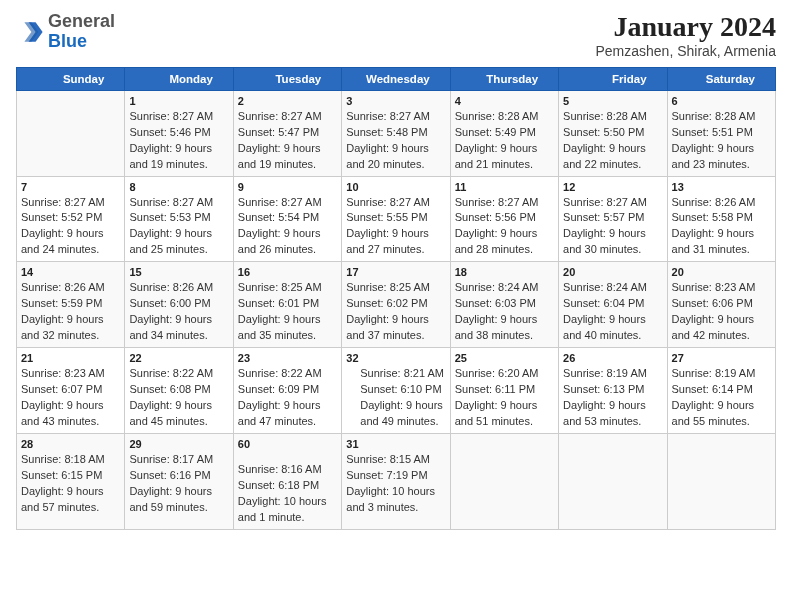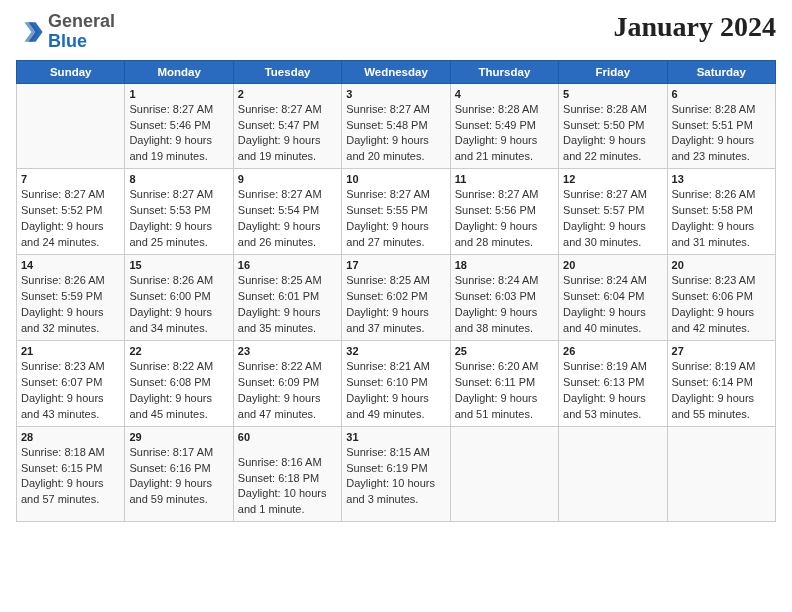--- a/index.html
+++ b/index.html
@@ -55,22 +55,22 @@
     table {
       width: 100%;
       border-collapse: collapse;
       table-layout: fixed;
     }
     thead tr th {
       background: #2a6bbf;
       color: #fff;
       font-size: 11.5px;
       font-weight: bold;
-      padding: 5px 4px;
-      text-align: center;
+      padding: 5px 20px;
+      text-align: right;
       border: 1px solid #1a5aaa;
     }
     tbody tr td {
       border: 1px solid #ccc;
       vertical-align: top;
       padding: 4px 4px 3px 4px;
       font-size: 9.5px;
       color: #222;
       height: 80px;
     }
@@ -104,20 +104,21 @@
       </svg>
       <div>
         <div class="logo-text">
           <span class="logo-general">General</span><br>
           <span class="logo-blue">Blue</span>
         </div>
       </div>
     </div>
     <div class="title-block">
       <h1>January 2024</h1>
+      <div class="subtitle">Pemzashen, Shirak, Armenia</div>
     </div>
   </div>
 
   <table>
     <thead>
       <tr>
 
       <th>Sunday</th>
           <th>Monday</th>
           <th>Tuesday</th>
@@ -292,21 +293,21 @@
           </td>
           <td>
             <span class="day-number">23</span>
             <div class="day-info" style="white-space: pre-line;">Sunrise: 8:22 AM
 Sunset: 6:09 PM
 Daylight: 9 hours
 and 47 minutes.</div>
           </td>
           <td>
             <span class="day-number">32</span>
-            <div class="day-info" style="white-space: pre-line;">Sunrise: 8:21 AM
+            <div class="day-info" style="white-space: pre-line; margin-left: 14px;">Sunrise: 8:21 AM
 Sunset: 6:10 PM
 Daylight: 9 hours
 and 49 minutes.</div>
           </td>
           <td>
             <span class="day-number">25</span>
             <div class="day-info" style="white-space: pre-line;">Sunrise: 6:20 AM
 Sunset: 6:11 PM
 Daylight: 9 hours
 and 51 minutes.</div>
@@ -344,21 +345,21 @@
           <td>
             <span class="day-number">60</span>
             <div class="day-info" style="white-space: pre-line; margin-top: 12px;">Sunrise: 8:16 AM
 Sunset: 6:18 PM
 Daylight: 10 hours
 and 1 minute.</div>
           </td>
           <td>
             <span class="day-number">31</span>
             <div class="day-info" style="white-space: pre-line;">Sunrise: 8:15 AM
-Sunset: 6:19 PM
+Sunset: 7:19 PM
 Daylight: 10 hours
 and 3 minutes.</div>
           </td>
           <td></td>
           <td></td>
           <td></td>
         </tr>
       </tbody>
   </table>
 </div>

